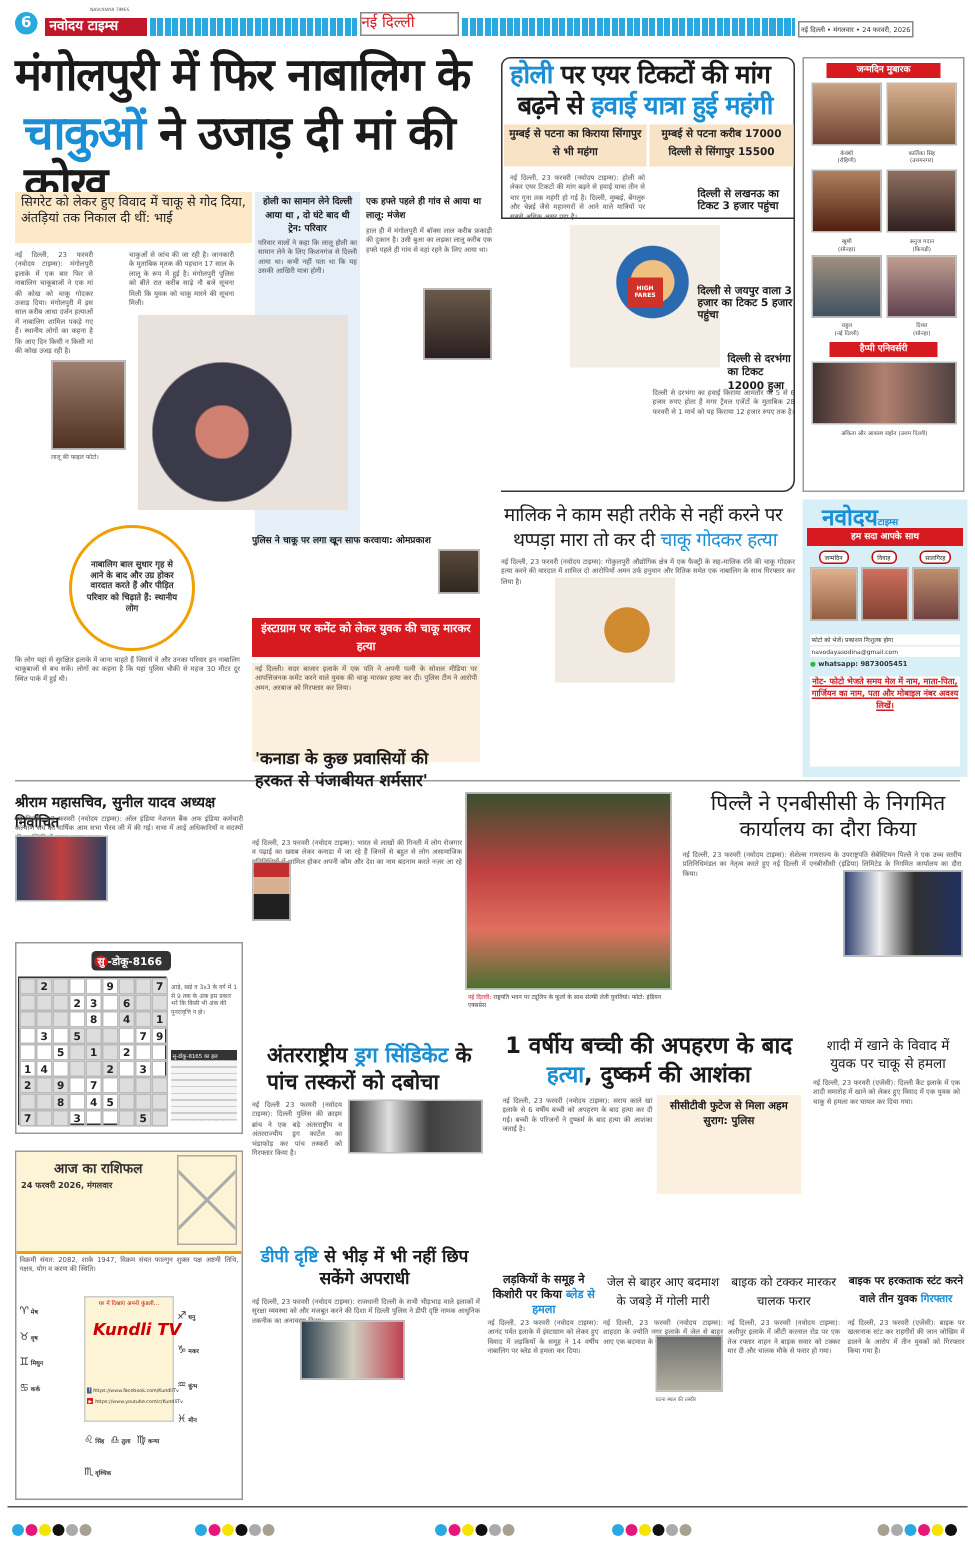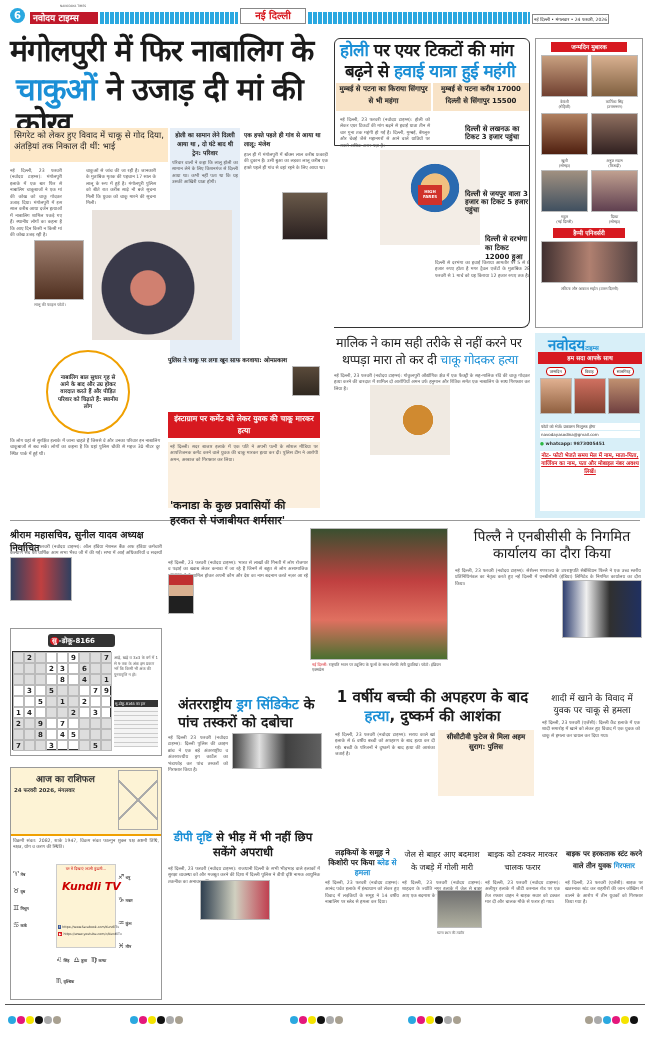--- a/index.html
+++ b/index.html
@@ -16,21 +16,21 @@
 .redbar{background:#d71920;color:#fff;font-weight:bold;text-align:center}
 </style>
 </head>
 <body>
 
 <div class="abs" style="left:0;top:0;width:650px;height:30px">
   <div class="abs" style="left:10px;top:8px;width:15px;height:15px;border-radius:50%;background:#2aa8e0;color:#fff;font-size:10px;font-weight:bold;text-align:center;line-height:15px">6</div>
   <div class="abs" style="left:60px;top:4px;font-size:3px;color:#555">NAVODAYA TIMES</div>
   <div class="abs" style="left:30px;top:12px;width:68px;height:12px;background:#c0182a;color:#fff;font-size:9px;font-weight:bold;padding-left:3px;line-height:12px">नवोदय टाइम्स</div>
   <div class="abs gl" style="left:100px;top:12px;width:138px;height:12px"></div>
-  <div class="abs" style="left:240px;top:8px;width:66px;height:16px;border:1px solid #888;color:#d71920;font-weight:bold;font-size:10px;text-align:center;line-height:14px;background:#fff">नई दिल्ली</div>
+  <div class="abs" style="left:240px;top:8px;width:66px;height:16px;border:1px solid #888;color:#d71920;font-weight:normal;font-size:10px;text-align:left;line-height:14px;background:#fff">नई दिल्ली</div>
   <div class="abs gl" style="left:308px;top:12px;width:222px;height:12px"></div>
   <div class="abs" style="left:532px;top:14px;font-size:4.5px;color:#333;border:0.5px solid #888;padding:1px">नई दिल्ली • मंगलवार • 24 फरवरी, 2026</div>
 </div>
 
 <div class="abs hl" style="left:10px;top:34px;width:320px;font-size:30px;line-height:34px;letter-spacing:-1px">मंगोलपुरी में फिर नाबालिग के</div>
 <div class="abs hl" style="left:16px;top:72px;width:316px;font-size:31px;line-height:34px;letter-spacing:-1px">
   <span class="blue">चाकुओं</span><span> ने उजाड़ दी मां की कोख</span>
 </div>
 <div class="abs" style="left:10px;top:128px;width:158px;height:34px;background:#fde8c8;font-size:8.5px;line-height:11px;padding:2px 4px;color:#222">सिगरेट को लेकर हुए विवाद में चाकू से गोद दिया, अंतड़ियां तक निकाल दी थीं: भाई</div>
 
@@ -135,21 +135,21 @@
 <div class="abs hl" style="left:170px;top:498px;width:140px;font-size:11px;line-height:15px">'कनाडा के कुछ प्रवासियों की हरकत से पंजाबीयत शर्मसार'</div>
 <div class="abs body-text" style="left:168px;top:560px;width:140px;height:100px">नई दिल्ली, 23 फरवरी (नवोदय टाइम्स): भारत से लाखों की गिनती में लोग रोजगार व पढ़ाई का ख्वाब लेकर कनाडा में जा रहे हैं जिनमें से बहुत से लोग असामाजिक गतिविधियों में शामिल होकर अपनी कौम और देश का नाम बदनाम करते नज़र आ रहे हैं।</div>
 <div class="abs photo" style="left:168px;top:574px;width:26px;height:40px;background:linear-gradient(#c03030 0 25%,#d8b090 25% 55%,#202020 55%)"></div>
 <div class="abs photo" style="left:310px;top:528px;width:138px;height:132px;background:linear-gradient(180deg,#3a5030,#c04040 40%,#e07060 70%,#4a7030)"></div>
 <div class="abs" style="left:312px;top:662px;width:136px;font-size:4px;color:#444"><span style="color:#d71920">नई दिल्ली:</span><span> राष्ट्रपति भवन पर ट्यूलिप के फूलों के साथ सेल्फी लेती युवतियां।</span> <span>फोटो: इंडियन एक्सप्रेस</span></div>
 <div class="abs hl" style="left:462px;top:528px;width:180px;font-size:14px;line-height:17px;font-weight:normal;text-align:center">पिल्लै ने एनबीसीसी के निगमित कार्यालय का दौरा किया</div>
 <div class="abs body-text" style="left:455px;top:568px;width:186px;height:90px">नई दिल्ली, 23 फरवरी (नवोदय टाइम्स): सेशेल्स गणराज्य के उपराष्ट्रपति सेबेस्टियन पिल्लै ने एक उच्च स्तरीय प्रतिनिधिमंडल का नेतृत्व करते हुए नई दिल्ली में एनबीसीसी (इंडिया) लिमिटेड के निगमित कार्यालय का दौरा किया।</div>
 <div class="abs photo" style="left:562px;top:580px;width:80px;height:58px;background:linear-gradient(90deg,#304070,#f0f0f0 30%,#303030 60%,#203060)"></div>
 
 <div class="abs" style="left:10px;top:628px;width:152px;height:128px;border:1px solid #999"></div>
-<div class="abs" style="left:48px;top:634px;height:13px;background:#333;color:#fff;font-size:7px;font-weight:bold;padding:2px 20px 0 2px;border-radius:3px">
+<div class="abs" style="left:61px;top:634px;height:13px;background:#333;color:#fff;font-size:7px;font-weight:bold;padding:2px 6px 0 2px;border-radius:3px">
   <span style="background:#d71920;border-radius:50%;padding:0 2px">सु</span><span>-डोकू-8166</span>
 </div>
 <div class="abs" style="left:12px;top:651px;width:99px;height:99px;display:grid;grid-template-columns:repeat(9,11px);grid-template-rows:repeat(9,11px);border:1px solid #333">
   <div class="cell shade"></div>
     <div class="cell shade">2</div>
     <div class="cell shade"></div>
     <div class="cell"></div>
     <div class="cell"></div>
     <div class="cell">9</div>
     <div class="cell shade"></div>

